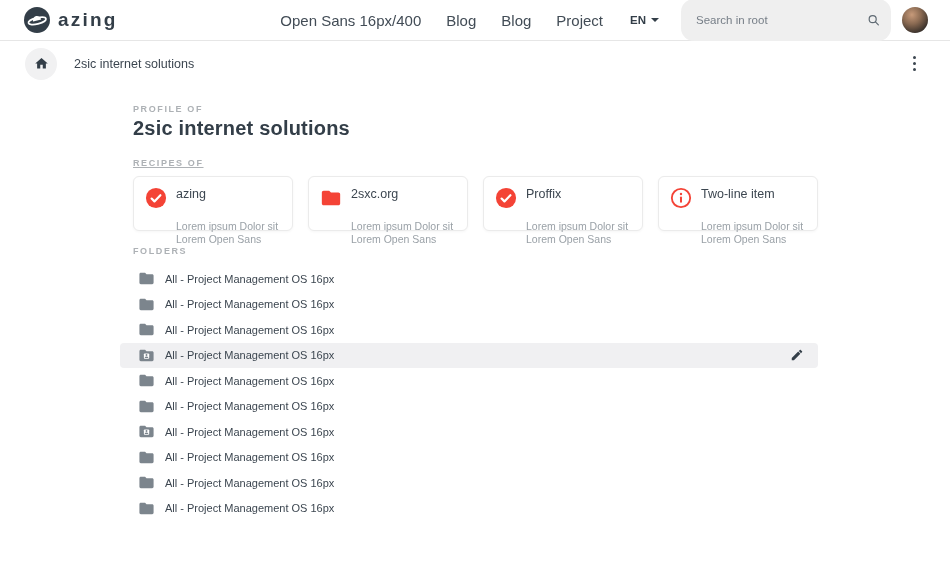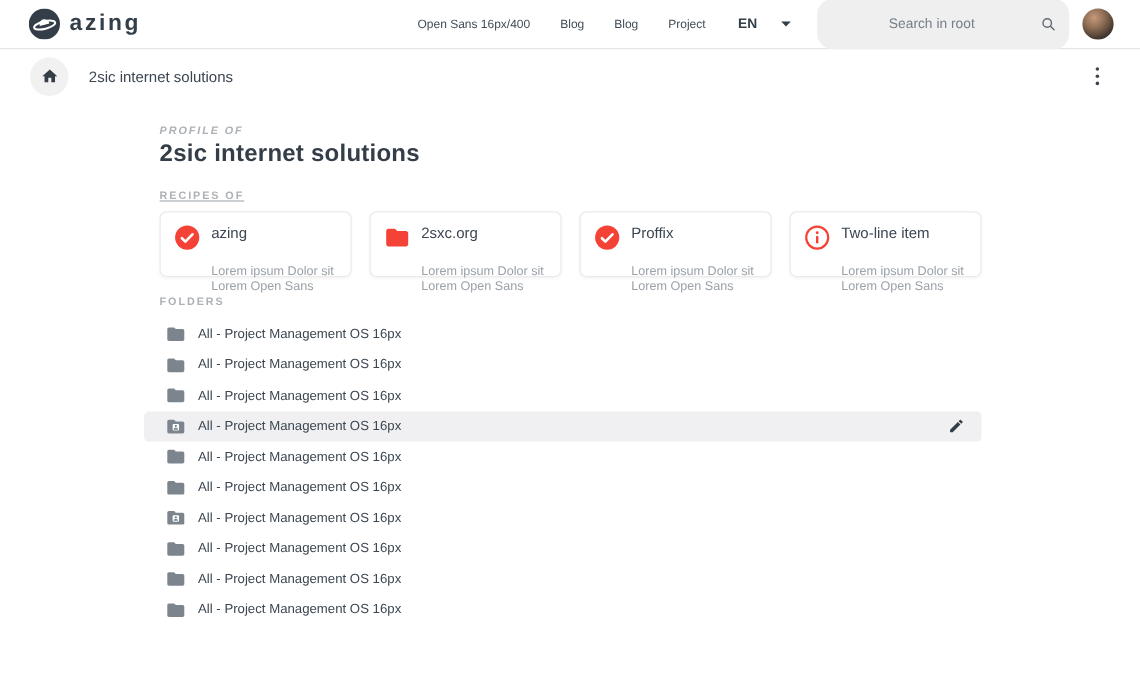--- a/index.html
+++ b/index.html
@@ -11,43 +11,43 @@
     -webkit-font-smoothing: antialiased;
   }
   a { text-decoration: none; }
 
   
   .navbar { height: 41px; display: flex; align-items: center; padding: 0 22px 0 24px; border-bottom: 1px solid #e6e6e6; }
   .brand { display: flex; align-items: center; gap: 8px; cursor: pointer; }
   .brand-icon svg { width: 26px; height: 26px; display: block; }
   .brand-text { font-size: 19px; font-weight: 700; letter-spacing: 2.2px; color: #333e48; }
   .nav-links { display: flex; gap: 25px; margin-left: auto; align-items: center; }
-  .nav-link { font-size: 10px; color: #424c56; cursor: pointer; white-space: nowrap; }
-  .lang { display: flex; align-items: center; gap: 20px; margin-left: 27px; font-size: 11.5px; font-weight: 700; color: #333e48; cursor: pointer; }
+  .nav-link { font-size: 15px; color: #424c56; cursor: pointer; white-space: nowrap; }
+  .lang { display: flex; align-items: center; gap: 5px; margin-left: 27px; font-size: 11.5px; font-weight: 700; color: #333e48; cursor: pointer; }
   .caret { width: 0; height: 0; border-left: 4px solid transparent; border-right: 4px solid transparent; border-top: 4px solid #333e48; }
   .search { position: relative; margin-left: 22px; width: 210px; }
-  .search input { width: 100%; height: 42px; border: none; border-radius: 13px; background: #efefef; padding: 0 34px 0 15px; font-size: 11.5px; color: #333e48; outline: none; font-family: inherit; text-align: center; }
+  .search input { width: 100%; height: 42px; border: none; border-radius: 13px; background: #efefef; padding: 0 34px 0 15px; font-size: 11.5px; color: #333e48; outline: none; font-family: inherit; }
   .search input::placeholder { color: #767e87; }
   .search-ic { position: absolute; right: 11px; top: 50%; transform: translateY(-50%); display: flex; cursor: pointer; }
   .search-ic svg { width: 13px; height: 13px; }
   .avatar { width: 26px; height: 26px; border-radius: 50%; margin-left: 11px; flex: none; cursor: pointer;
     background: radial-gradient(circle at 38% 30%, #c79a7a 0%, #8a6a52 38%, #42372f 72%, #23282e 100%); }
 
   
   .breadcrumb-bar { height: 45px; display: flex; align-items: center; padding: 0 28px 0 25px; }
   .home-btn { width: 32px; height: 32px; border-radius: 50%; background: #f1f1f2; display: flex; align-items: center; justify-content: center; cursor: pointer; flex: none; }
   .home-btn svg { width: 15px; height: 15px; }
   .crumb { margin-left: 17px; font-size: 12.5px; color: #3c4650; cursor: pointer; }
   .kebab { margin-left: auto; display: flex; flex-direction: column; gap: 2.5px; padding: 4px 6px; cursor: pointer; }
   .kebab i { width: 3.5px; height: 3.5px; border-radius: 50%; background: #3c4650; }
 
   
   main { margin-left: 120px; width: 698px; }
   .eyebrow { font-size: 9px; font-weight: 700; letter-spacing: 1.6px; color: #adb1b5; text-transform: uppercase; padding-left: 13px; }
-  .profile-eyebrow { padding-top: 18px; font-style: italic; }
+  .profile-eyebrow { padding-top: 18px; }
   h1 { margin: 3px 0 0; padding-left: 13px; font-size: 20px; font-weight: 700; color: #333e48; letter-spacing: .2px; }
   .tagline { margin: 14px 0 0; padding-left: 13px; font-size: 12.5px; color: #78808a; }
 
   .recipes-eyebrow { margin-top: 18px; text-decoration: underline; }
   .cards { display: flex; gap: 15px; margin-top: 8px; padding-left: 13px; }
   .card { width: 160px; height: 55px; border: 1px solid #ebebeb; border-radius: 6px; background: #fff;
     box-shadow: 0 1px 3px rgba(0,0,0,.04); padding: 10px 9px 7px 11px; display: flex; gap: 9px; cursor: pointer; }
   .icon-slot { display: flex; align-items: flex-start; flex: none; }
   .icon-slot > span { display: none; }
   .card .icon-slot svg { width: 22px; height: 22px; display: block; }

